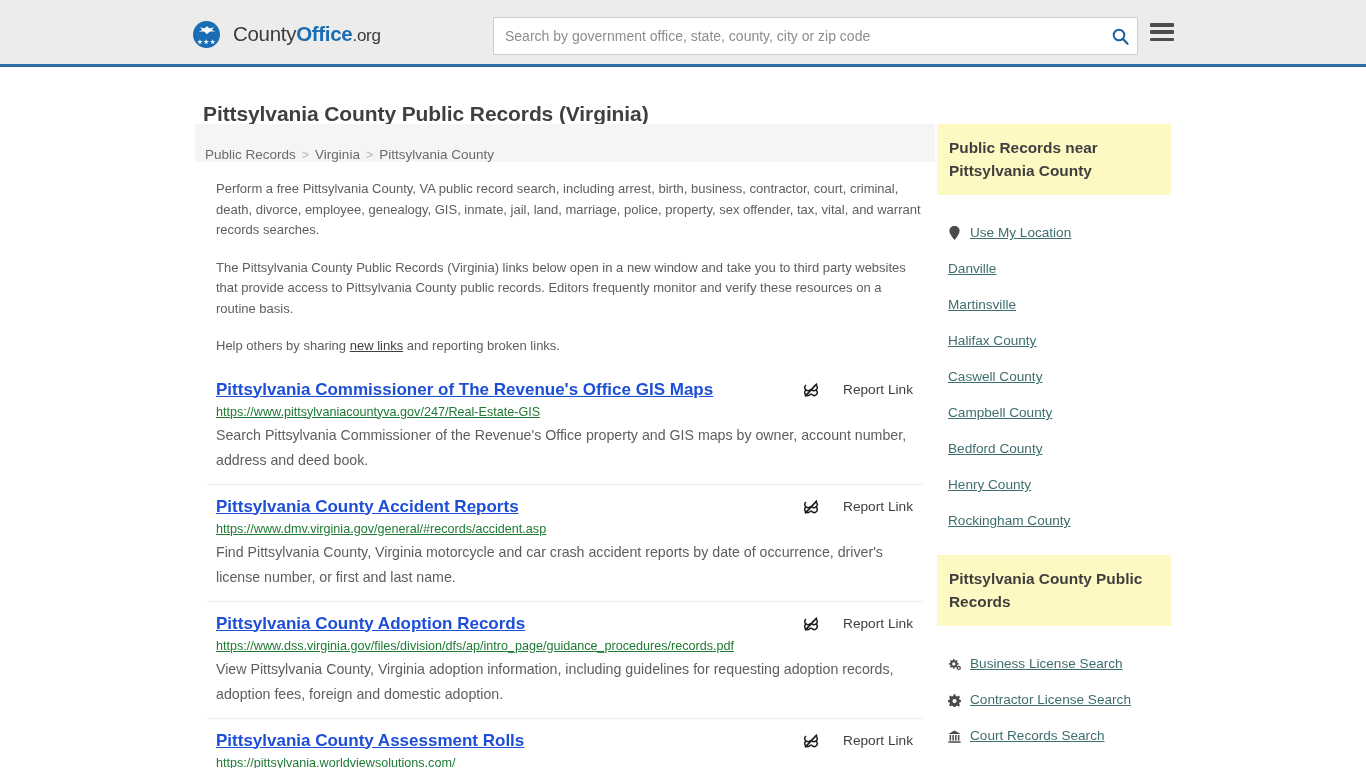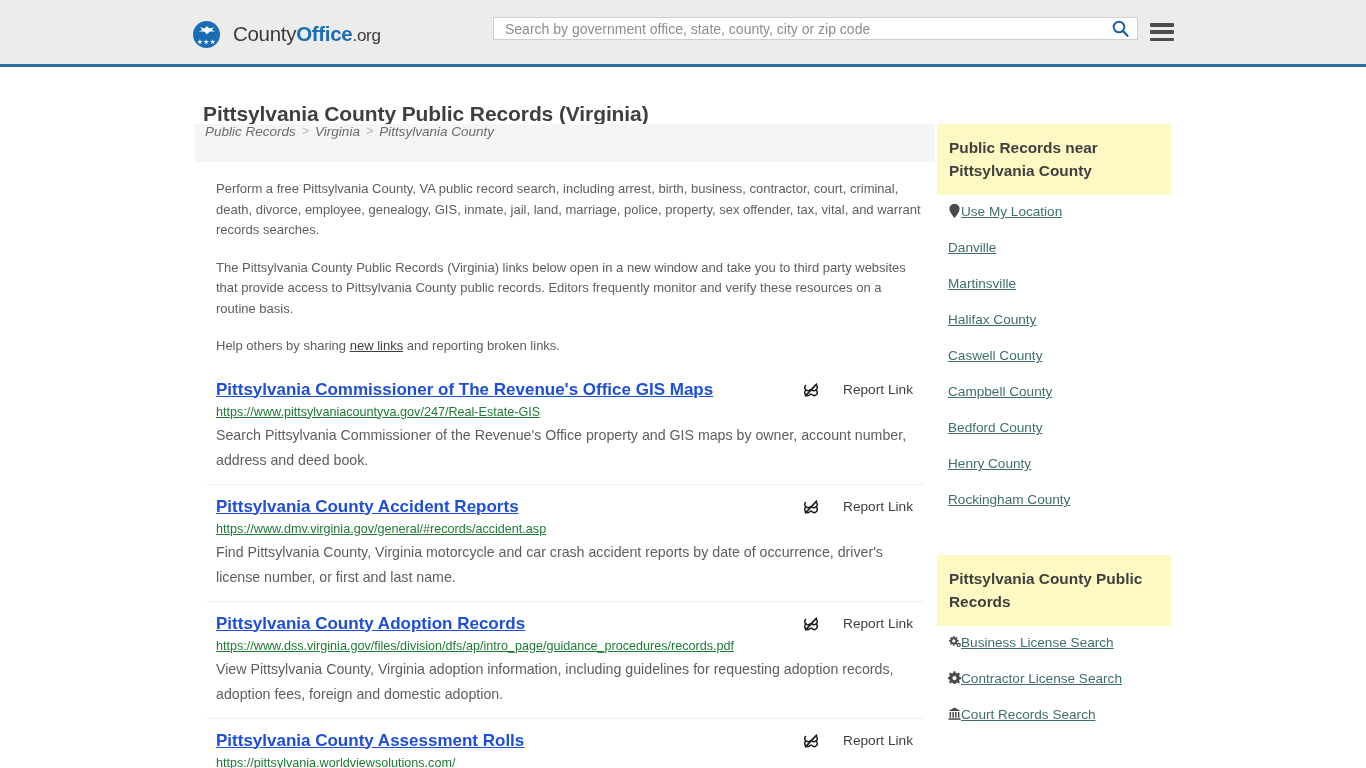--- a/index.html
+++ b/index.html
@@ -62,21 +62,21 @@
   }
   .logo-text .t-county { color: #3b3b3b; }
   .logo-text .t-office { color: #1a6db5; font-weight: bold; }
   .logo-text .t-org { color: #3b3b3b; font-size: 17px; }
 
   .search-wrap {
     position: absolute;
     left: 493px;
     top: 17px;
     width: 645px;
-    height: 23px;
+    height: 38px;
     background: #ffffff;
     border: 1px solid #cfcfcf;
     display: flex;
     align-items: center;
   }
   .search-input {
     flex: 1;
     border: 0;
     outline: 0;
     height: 100%;
@@ -127,25 +127,24 @@
   .content {
     position: absolute;
     left: 195px;
     top: 57px;
     width: 740px;
   }
   .breadcrumb {
     background: #f5f5f5;
     height: 38px;
     display: flex;
-    align-items: flex-start;
+    align-items: flex-end;
     padding-left: 10px;
     font-size: 13.5px;
     gap: 6px;
-    font-style: italic;
   }
   .breadcrumb a { color: #6b6b6b; text-decoration: none; cursor: pointer; }
   .breadcrumb a:last-of-type { color: #6b6b6b; }
   .breadcrumb .sep { color: #b6b6b6; font-size: 12.5px; }
 
   .intro { padding: 0 12px; }
   .intro p {
     margin: 17px 0 0 9px;
     font-size: 13px;
     line-height: 20.5px;
@@ -210,21 +209,22 @@
     background: #fef9c3;
     padding: 12px 14px 13px 12px;
     font-size: 15.4px;
     font-weight: bold;
     color: #3f3f3f;
     line-height: 23px;
   }
   .panel-list { padding: 0; margin: 0; list-style: none; }
   .panel-list li {
     display: flex;
-    align-items: flex-start;
+    align-items: flex-end;
+    gap: 9px;
     height: 36px;
     padding-left: 11px;
   }
   .panel-list li:first-child { margin-top: 9px; }
   .panel-list a {
     font-size: 13.6px;
     color: #3f6e6e;
     text-decoration: underline;
     cursor: pointer;
     white-space: nowrap;

